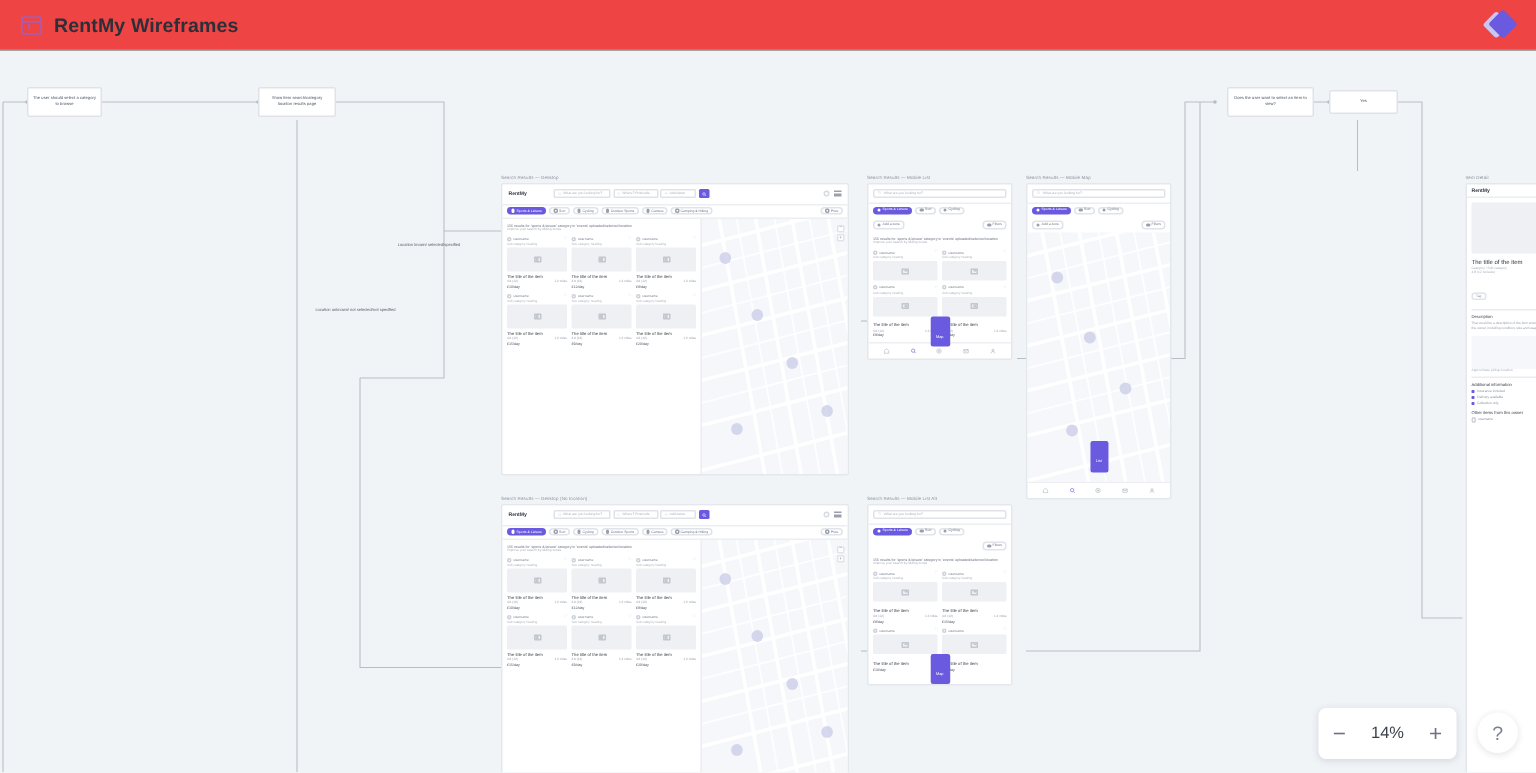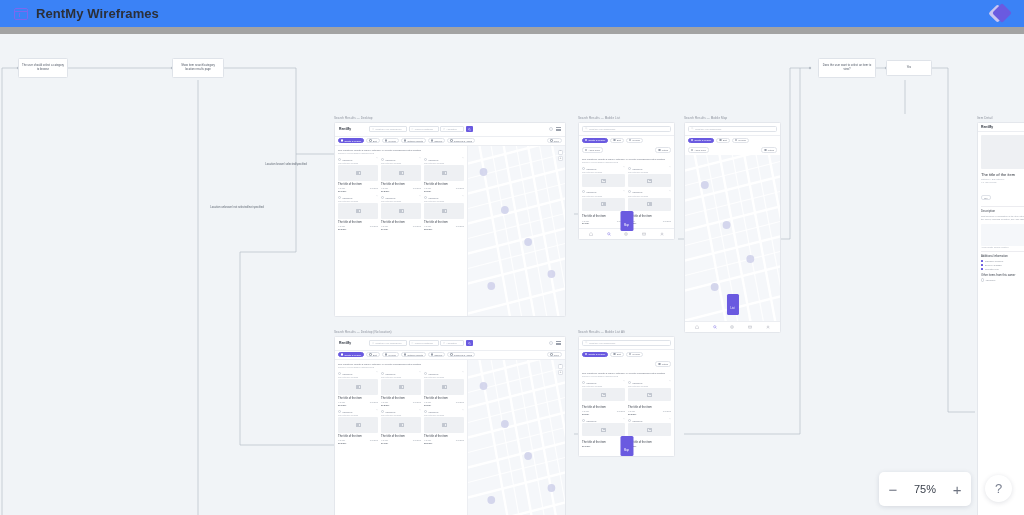--- a/index.html
+++ b/index.html
@@ -7,22 +7,22 @@
     width: 1024px; height: 515px;
     font-family: "Liberation Sans", sans-serif;
     overflow: hidden;
     background: #f1f4f7;
   }
   .app { position: relative; width: 1024px; height: 515px; }
 
   
   .topbar {
     position: absolute; left: 0; top: 0; width: 1024px; height: 34px;
-    background: #3b82f6; display: flex; 
-    border-bottom: 7px solid #a3a3a3; z-index: 40;
+    background: #ef4444; display: flex; 
+    border-bottom: 1px solid #a3a3a3; z-index: 40;
   }
   .topbar-left { display: flex; align-items: center; gap: 8px; padding-left: 14px; }
   .file-icon { width: 14px; height: 12px; border: 1.6px solid #7b68ee; border-radius: 2px; position: relative; }
   .file-icon::before { content:""; position:absolute; left:0; top:2px; width:100%; height:1.4px; background:#7b68ee; }
   .file-icon::after { content:""; position:absolute; left:3.5px; top:4.5px; width:1.6px; height:4px; background:#7b68ee; }
   .doc-title { font-size: 13px; font-weight: bold; color: #2b2f38; letter-spacing: .1px; }
   .topbar-right { margin-left: auto; padding-right: 14px; display: flex; align-items: center; }
   .avatar-diamond { width: 20px; height: 20px; position: relative; }
   .avatar-diamond .d1 { position:absolute; left:1px; top:3px; width:13px; height:13px; background:#c9c6f2; transform: rotate(45deg); border-radius:2px; }
   .avatar-diamond .d2 { position:absolute; left:5px; top:2px; width:14px; height:14px; background:#6a5ae0; transform: rotate(45deg); border-radius:2px; }
@@ -1034,19 +1034,19 @@
               <span>username</span>
             </div>
         </div>
       </div>
     </div>
 
   </div>
 
   <div class="zoomctl">
     <div class="zb">−</div>
-    <div class="zval">75%</div>
+    <div class="zval">14%</div>
     <div class="zb">+</div>
   </div>
 
   <div class="helpbtn">?</div>
 
 </div>
 
 </body></html>

